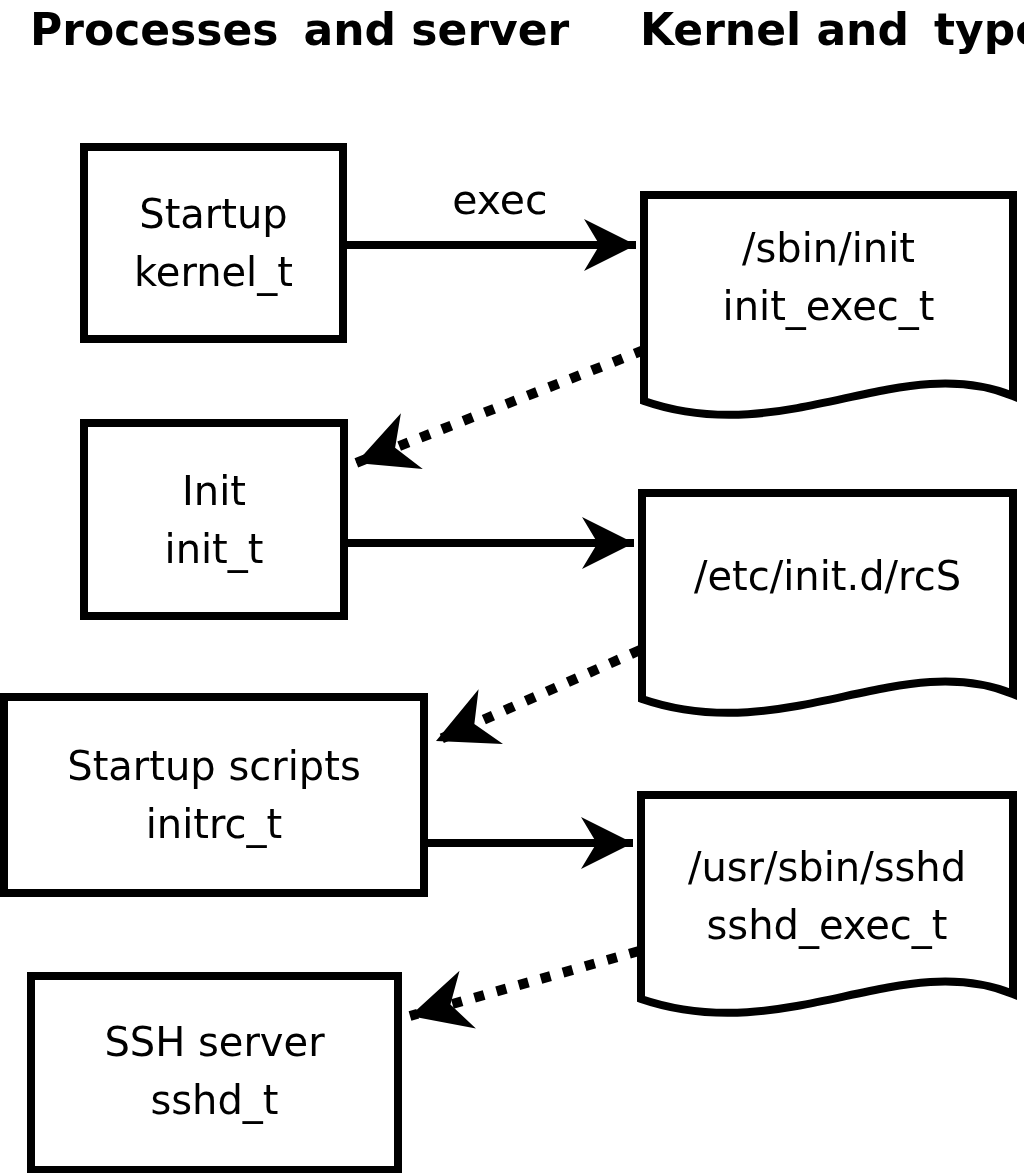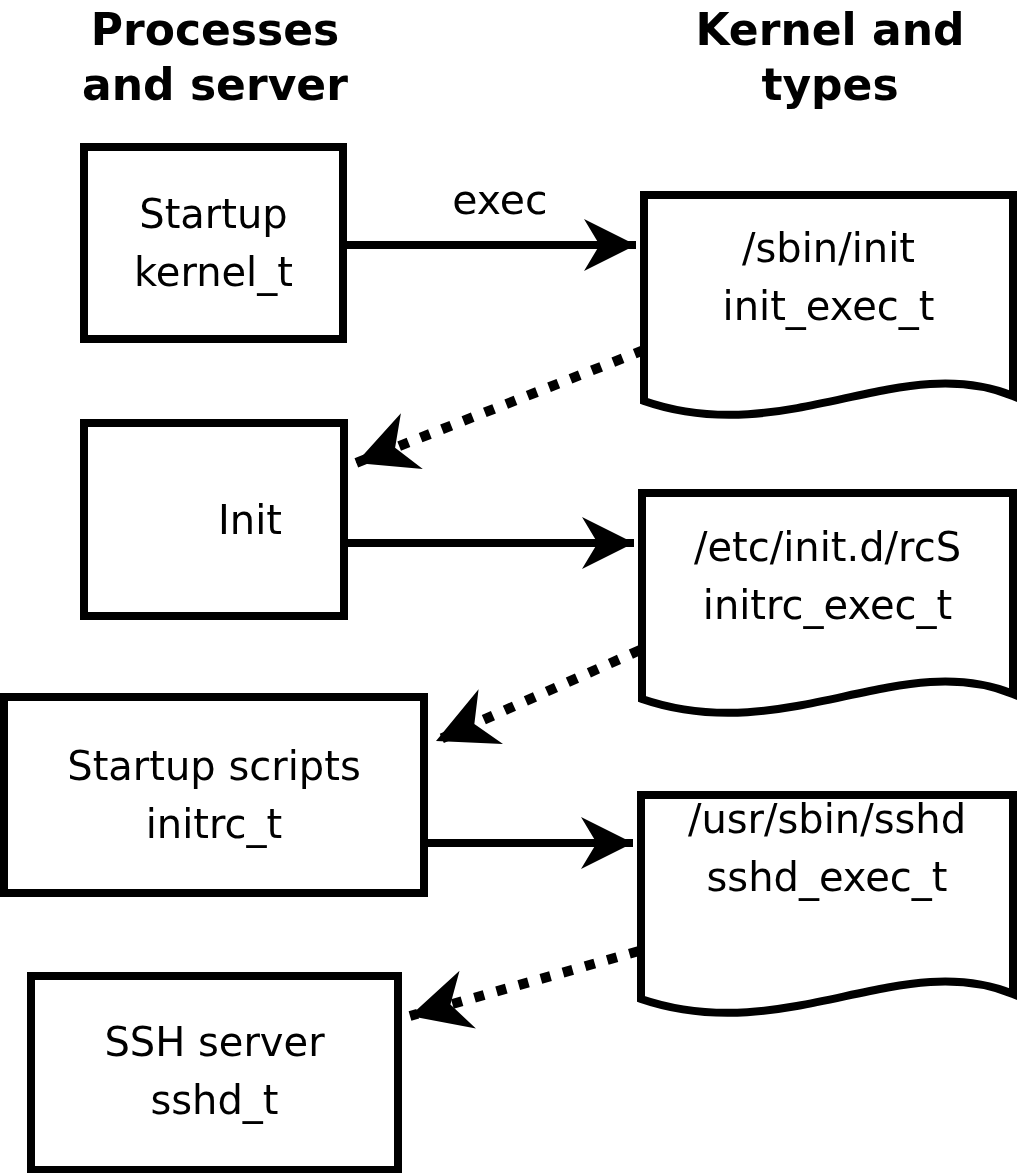--- a/index.html
+++ b/index.html
@@ -19,28 +19,28 @@
   #shape-layer {
     position: absolute;
     left: 0;
     top: 0;
     width: 1024px;
     height: 1173px;
   }
   .col-header {
     position: absolute;
     display: flex;
-    flex-direction: column;
-    align-items: center;
+    flex-direction: row;
     justify-content: flex-start;
     text-align: center;
     font-weight: bold;
     font-size: 44px;
     line-height: 55px;
     white-space: nowrap;
+    gap: 25px;
   }
   .node-text {
     position: absolute;
     display: flex;
     flex-direction: column;
     align-items: center;
     justify-content: center;
     text-align: center;
     font-size: 40px;
     line-height: 58px;
@@ -98,38 +98,38 @@
   </div>
 
   <div class="edge-label" style="left:400px; top:177px; width:200px; height:46px;">
     <span>exec</span>
   </div>
 
   <div class="node-text" style="left:80px; top:143px; width:267px; height:200px;">
     <span>Startup</span>
     <span>kernel_t</span>
   </div>
-  <div class="node-text" style="left:80px; top:419px; width:268px; height:201px;padding-left:36px;">
+  <div class="node-text" style="left:80px; top:419px; width:268px; height:201px;">
     <span>Init</span>
+    <span>init_t</span>
   </div>
   <div class="node-text" style="left:0px; top:693px; width:428px; height:204px;text-align:right;">
     <span>Startup scripts</span>
     <span>initrc_t</span>
   </div>
   <div class="node-text" style="left:27px; top:972px; width:375px; height:198px;">
     <span>SSH server</span>
     <span>sshd_t</span>
   </div>
 
   <div class="node-text" style="left:640px; top:191px; width:377px; height:172px;">
     <span>/sbin/init</span>
     <span>init_exec_t</span>
   </div>
   <div class="node-text" style="left:638px; top:489px; width:379px; height:174px;">
     <span>/etc/init.d/rcS</span>
-    <span>initrc_exec_t</span>
   </div>
-  <div class="node-text" style="left:637px; top:762px; width:380px; height:172px;">
+  <div class="node-text" style="left:637px; top:810px; width:380px; height:172px;">
     <span>/usr/sbin/sshd</span>
     <span>sshd_exec_t</span>
   </div>
 
 </div>
 
 </body></html>

